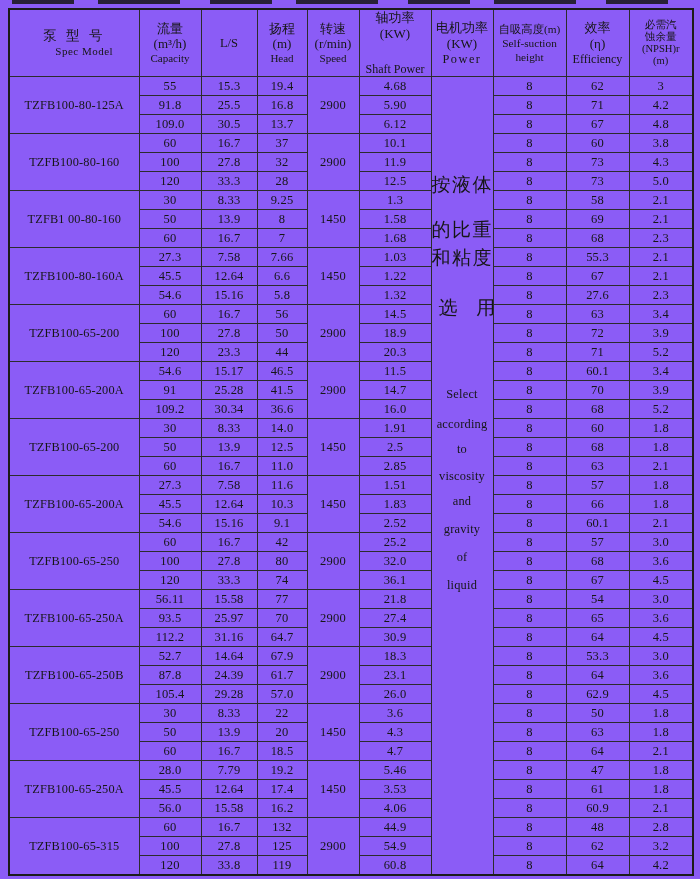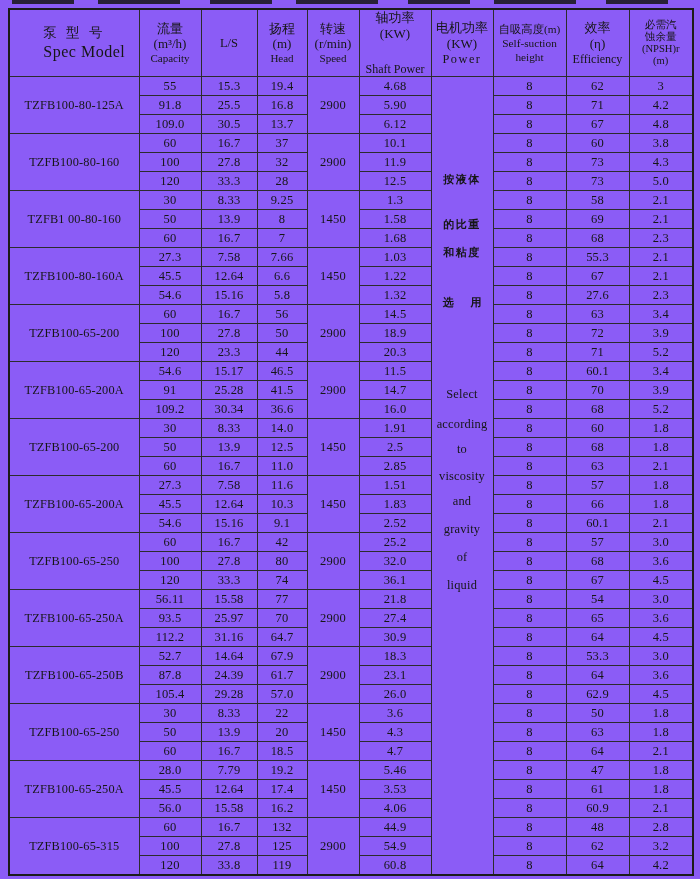--- a/index.html
+++ b/index.html
@@ -10,33 +10,33 @@
   table.spec{border-collapse:collapse;table-layout:fixed;width:684px;
         position:absolute;top:8px;left:8px;border:2.5px solid #1b1b1b;}
   th,td{border:1px solid #2c2c2c;text-align:center;vertical-align:middle;padding:0;overflow:hidden;}
   thead tr{height:56px;}
   tbody tr{height:19px;}
   tbody td{font-size:12.5px;letter-spacing:.2px;white-space:nowrap;}
   td.model{font-size:12.3px;letter-spacing:.2px;}
   th{font-weight:normal;}
   th .l{line-height:1.22;}
   .hc0 .l0{font-size:13.5px;letter-spacing:3px;}
-  .hc0 .l1{font-size:16px;letter-spacing:.5px;margin-left:20px;}
+  .hc0 .l1{font-size:11px;letter-spacing:.5px;margin-left:20px;}
   .hc1 .l0,.hc3 .l0,.hc4 .l0,.hc5 .l0,.hc6 .l0,.hc8 .l0{font-size:13px;}
   .hc1 .l1,.hc3 .l1,.hc4 .l1,.hc5 .l1,.hc6 .l1,.hc8 .l1{font-size:13px;}
   .hc1 .l2,.hc3 .l2,.hc4 .l2,.hc5 .l2,.hc8 .l2{font-size:11px;}
   .hc5 .l2{font-size:12px;margin-top:20px;}
   .hc2 .l0{font-size:12.5px;}
   .hc6 .l2{font-size:12.3px;letter-spacing:1.5px;}
   .hc7 .l{font-size:11.3px;line-height:1.25;}
   .hc8 .l2{font-size:12px;}
   .hc9 .l{font-size:10.6px;line-height:1.16;}
   td.power{position:relative;border-top:none;}
   .pn{position:absolute;left:0;right:0;text-align:center;font-size:12.4px;white-space:nowrap;}
-  .pn0,.pn1,.pn2,.pn3{font-size:11px;letter-spacing:1.5px;font-weight:bold;}
+  .pn0,.pn1,.pn2,.pn3{font-size:19px;letter-spacing:1.5px;}
   .pn3{letter-spacing:7px;text-indent:7px;}
   .pn0{top:95px;}.pn1{top:140px;}.pn2{top:168px;}.pn3{top:218px;}
   .pn4{top:310px;}.pn5{top:340px;}.pn6{top:365px;}.pn7{top:392px;}
   .pn8{top:417px;}.pn9{top:445px;}.pn10{top:473px;}.pn11{top:501px;}
 </style>
 </head>
 <body>
 
 <div class="page">
   <div class="artifact-top"></div>

